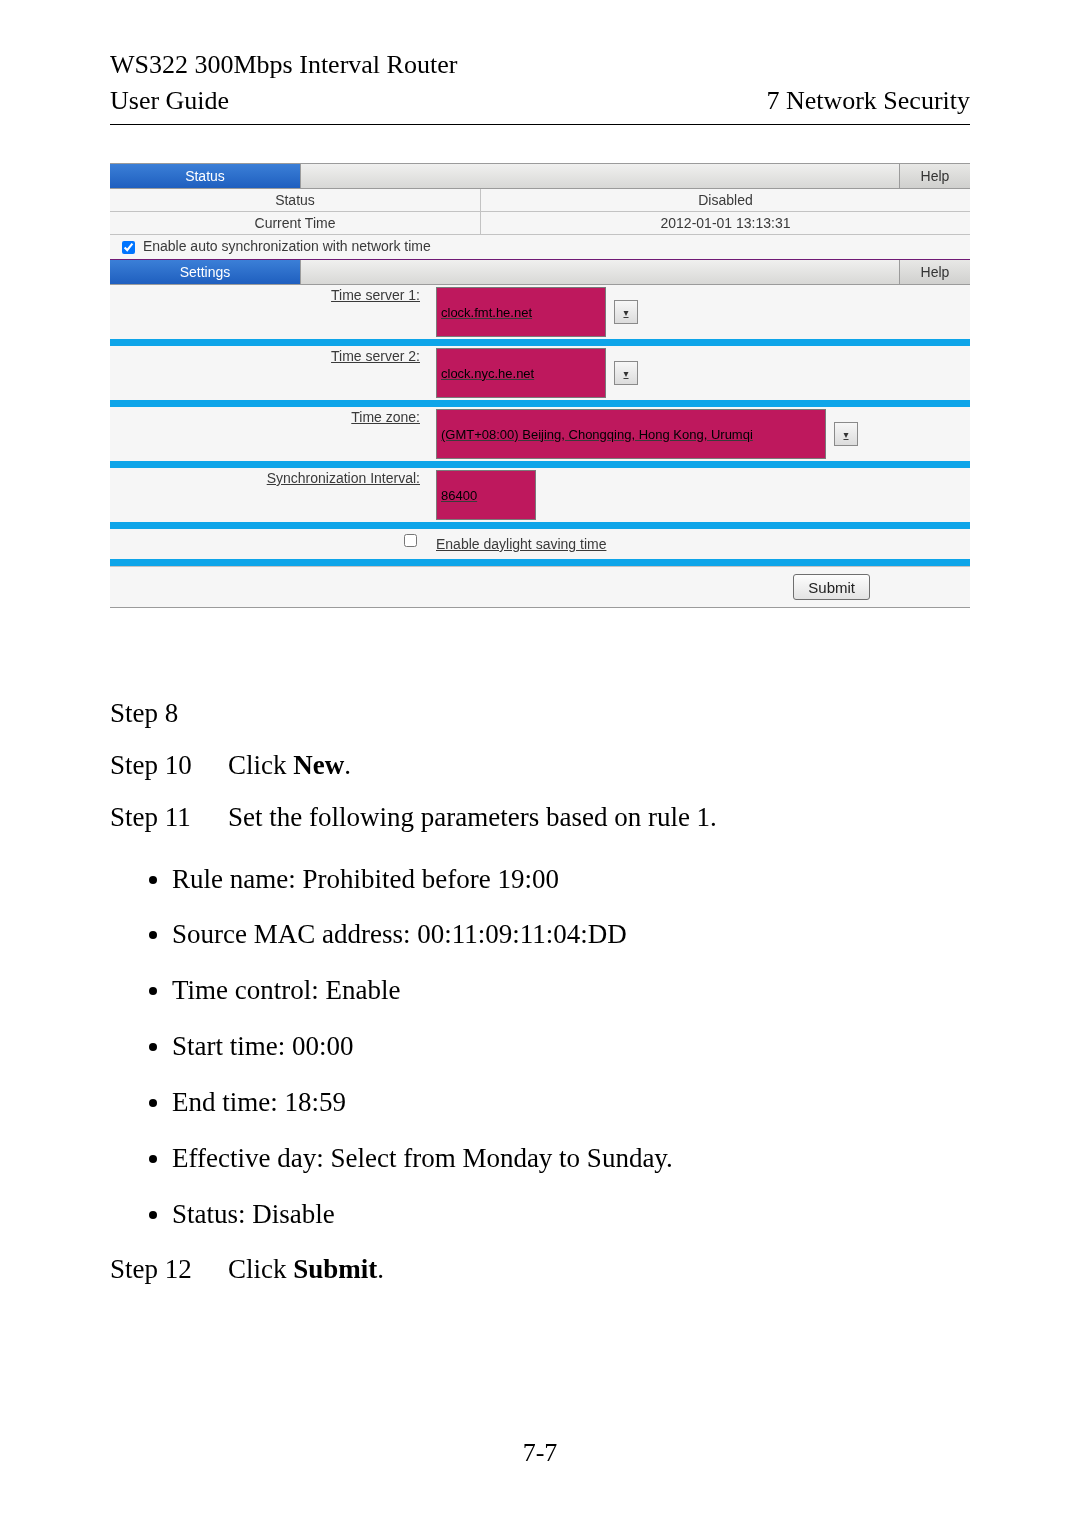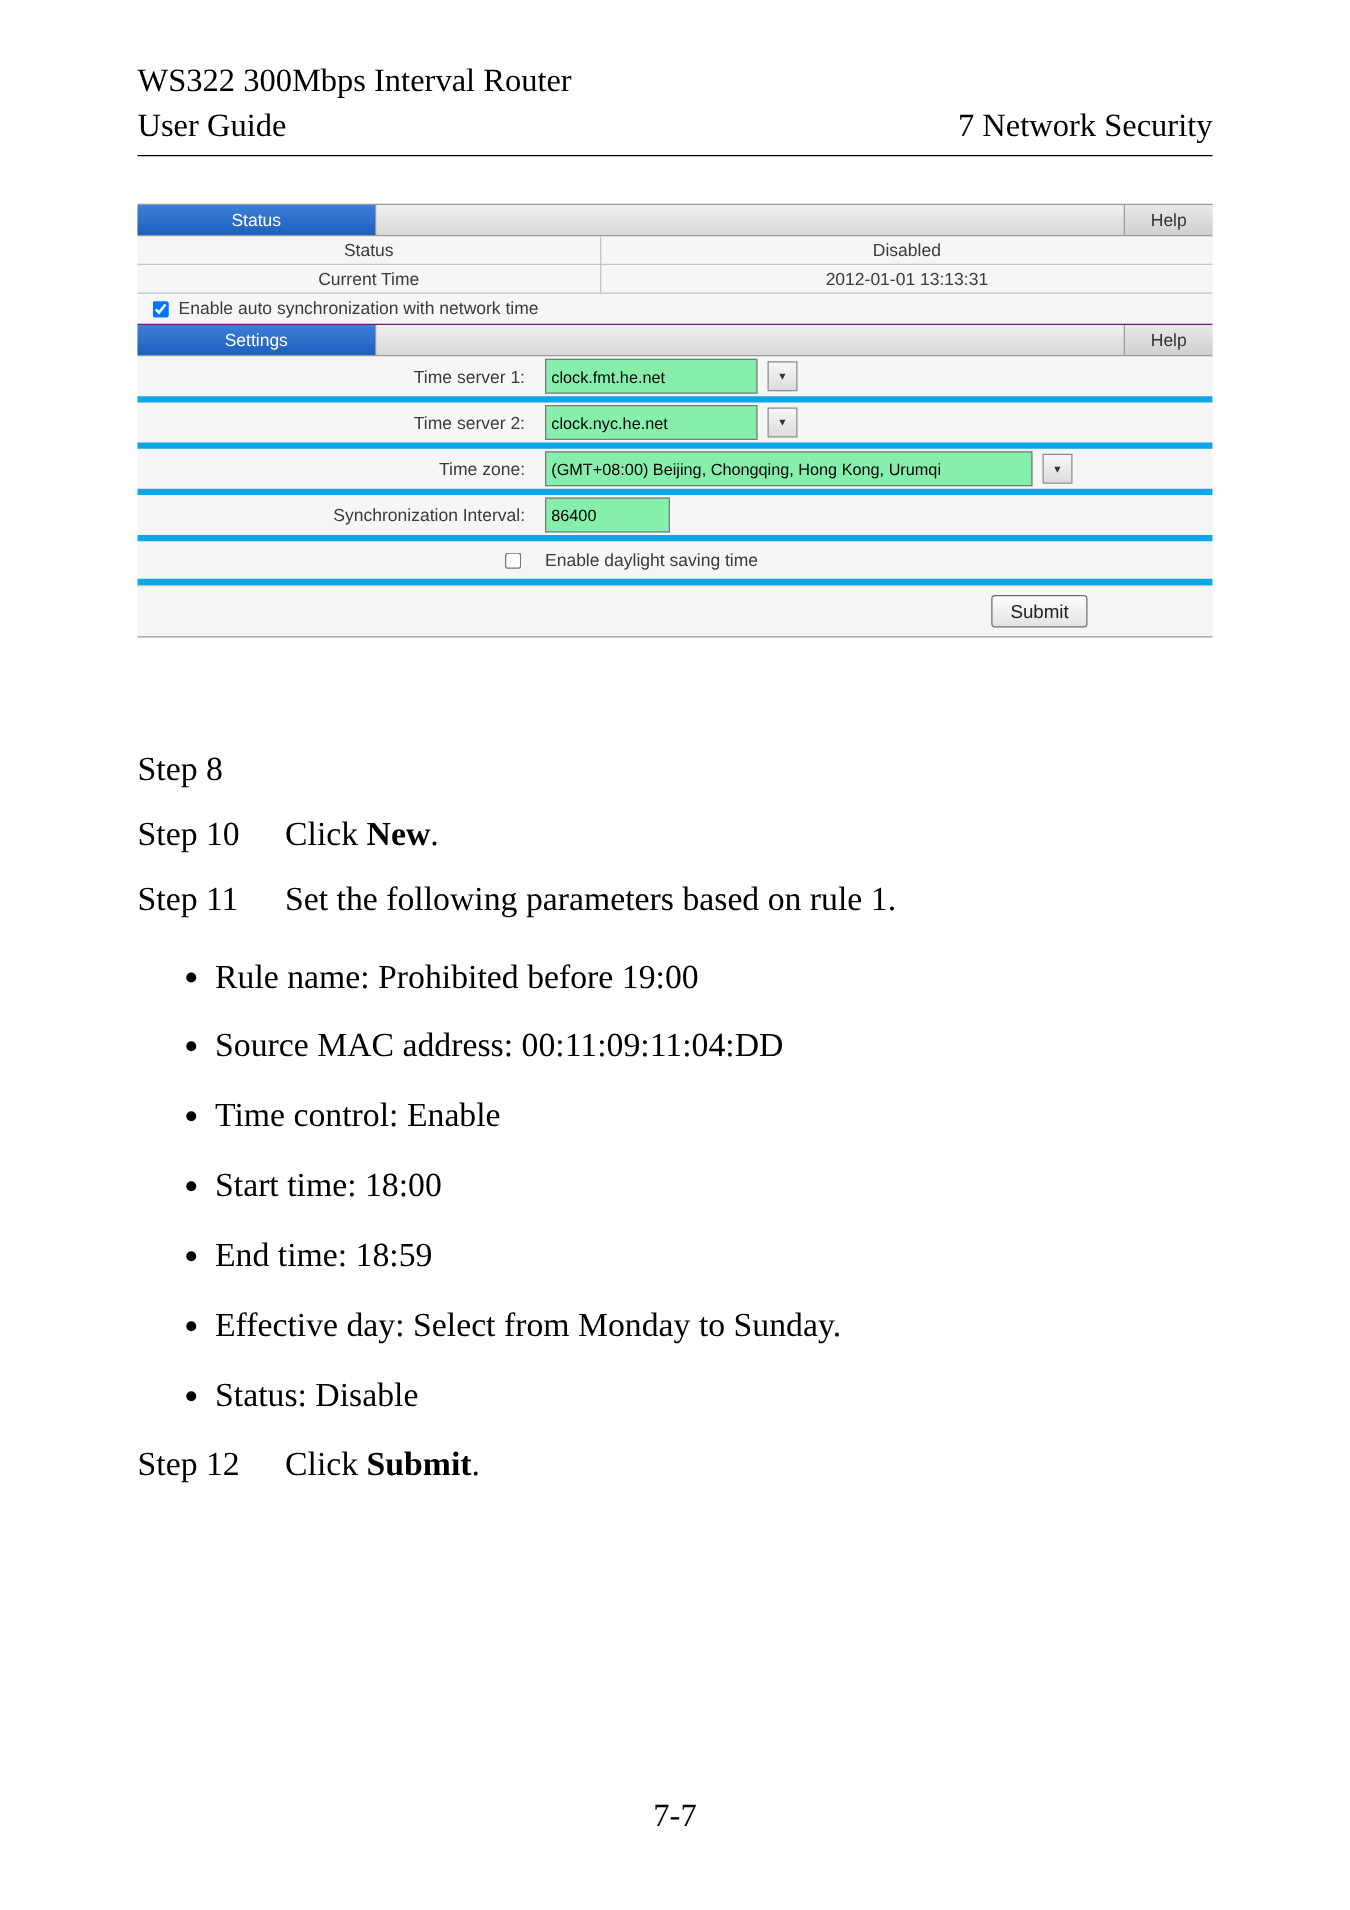--- a/index.html
+++ b/index.html
@@ -82,44 +82,44 @@
     flex: 1;
     text-align: center;
   }
   .checkrow {
     padding: 3px 6px 2px 8px;
     border-bottom: 1px solid #701a75;
   }
   .checkrow input { vertical-align: middle; margin-right: 4px; }
   .srow {
     display: flex;
-    align-items: center;
-    border-bottom: 5px solid #0ea5e9;
+    border-bottom: 7px solid #0ea5e9;
     min-height: 26px;
     padding: 2px 0;
+    text-decoration: underline;
   }
   .srow .slabel {
     width: 320px;
     text-align: right;
     padding-right: 10px;
     box-sizing: border-box;
   }
   .srow .sfield {
     flex: 1;
     display: flex;
     align-items: center;
     gap: 8px;
     padding-left: 6px;
   }
   .srow input[type="text"] {
     height: 20px;
     font-size: 13px;
-    padding: 3px 4px;
+    padding: 14px 4px;
     border: 1px solid #7a7a7a;
-    background: #86efac;
+    background: #be185d;
   }
   .dropbtn {
     width: 22px;
     height: 22px;
     border: 1px solid #8a8a8a;
     background: linear-gradient(#f7f7f7, #dcdcdc);
     display: inline-flex;
     align-items: center;
     justify-content: center;
     font-size: 10px;
@@ -275,21 +275,21 @@
 
     <div class="step">
       <div class="num">Step 11</div>
       <div class="body">Set the following parameters based on rule 1.</div>
     </div>
 
     <ul class="bullets">
       <li>Rule name: Prohibited before 19:00</li>
       <li>Source MAC address: 00:11:09:11:04:DD</li>
       <li>Time control: Enable</li>
-      <li>Start time: 18:00</li>
+      <li>Start time: 00:00</li>
       <li>End time: 18:59</li>
       <li>Effective day: Select from Monday to Sunday.</li>
       <li>Status: Disable</li>
     </ul>
 
     <div class="step">
       <div class="num">Step 12</div>
       <div class="body">
         <span>Click </span><span class="b">Submit</span><span>.</span>
       </div>

